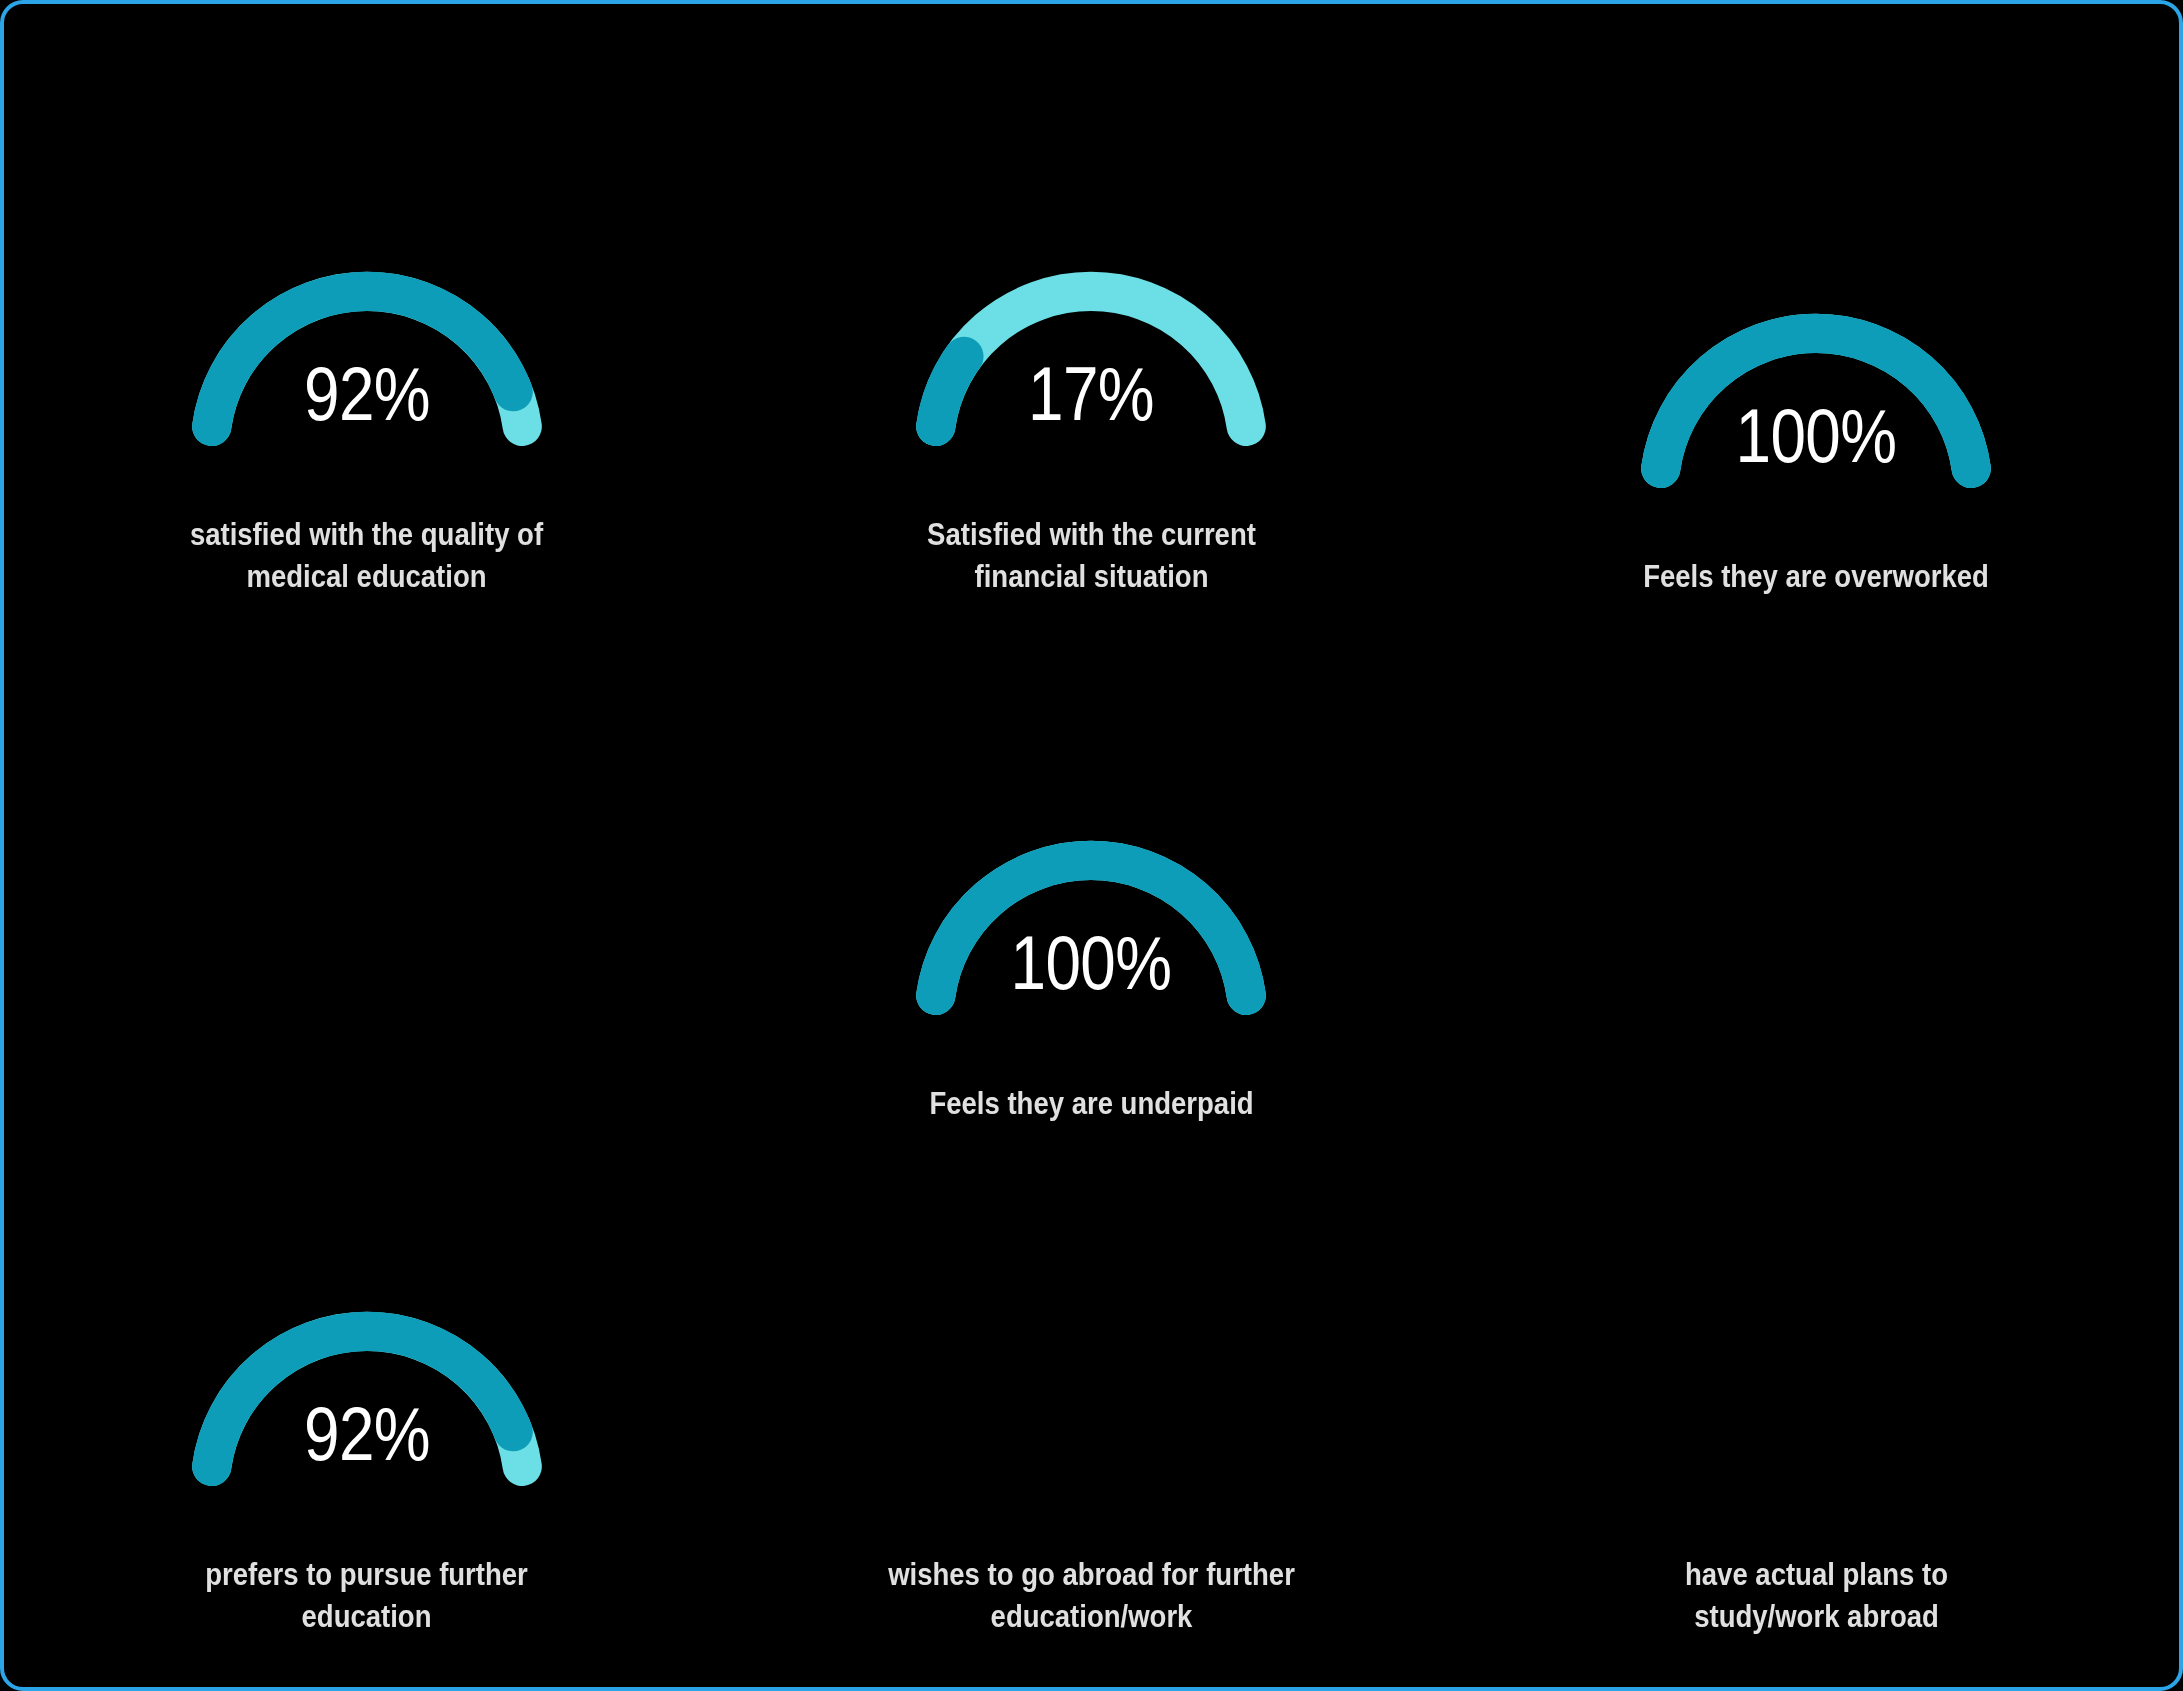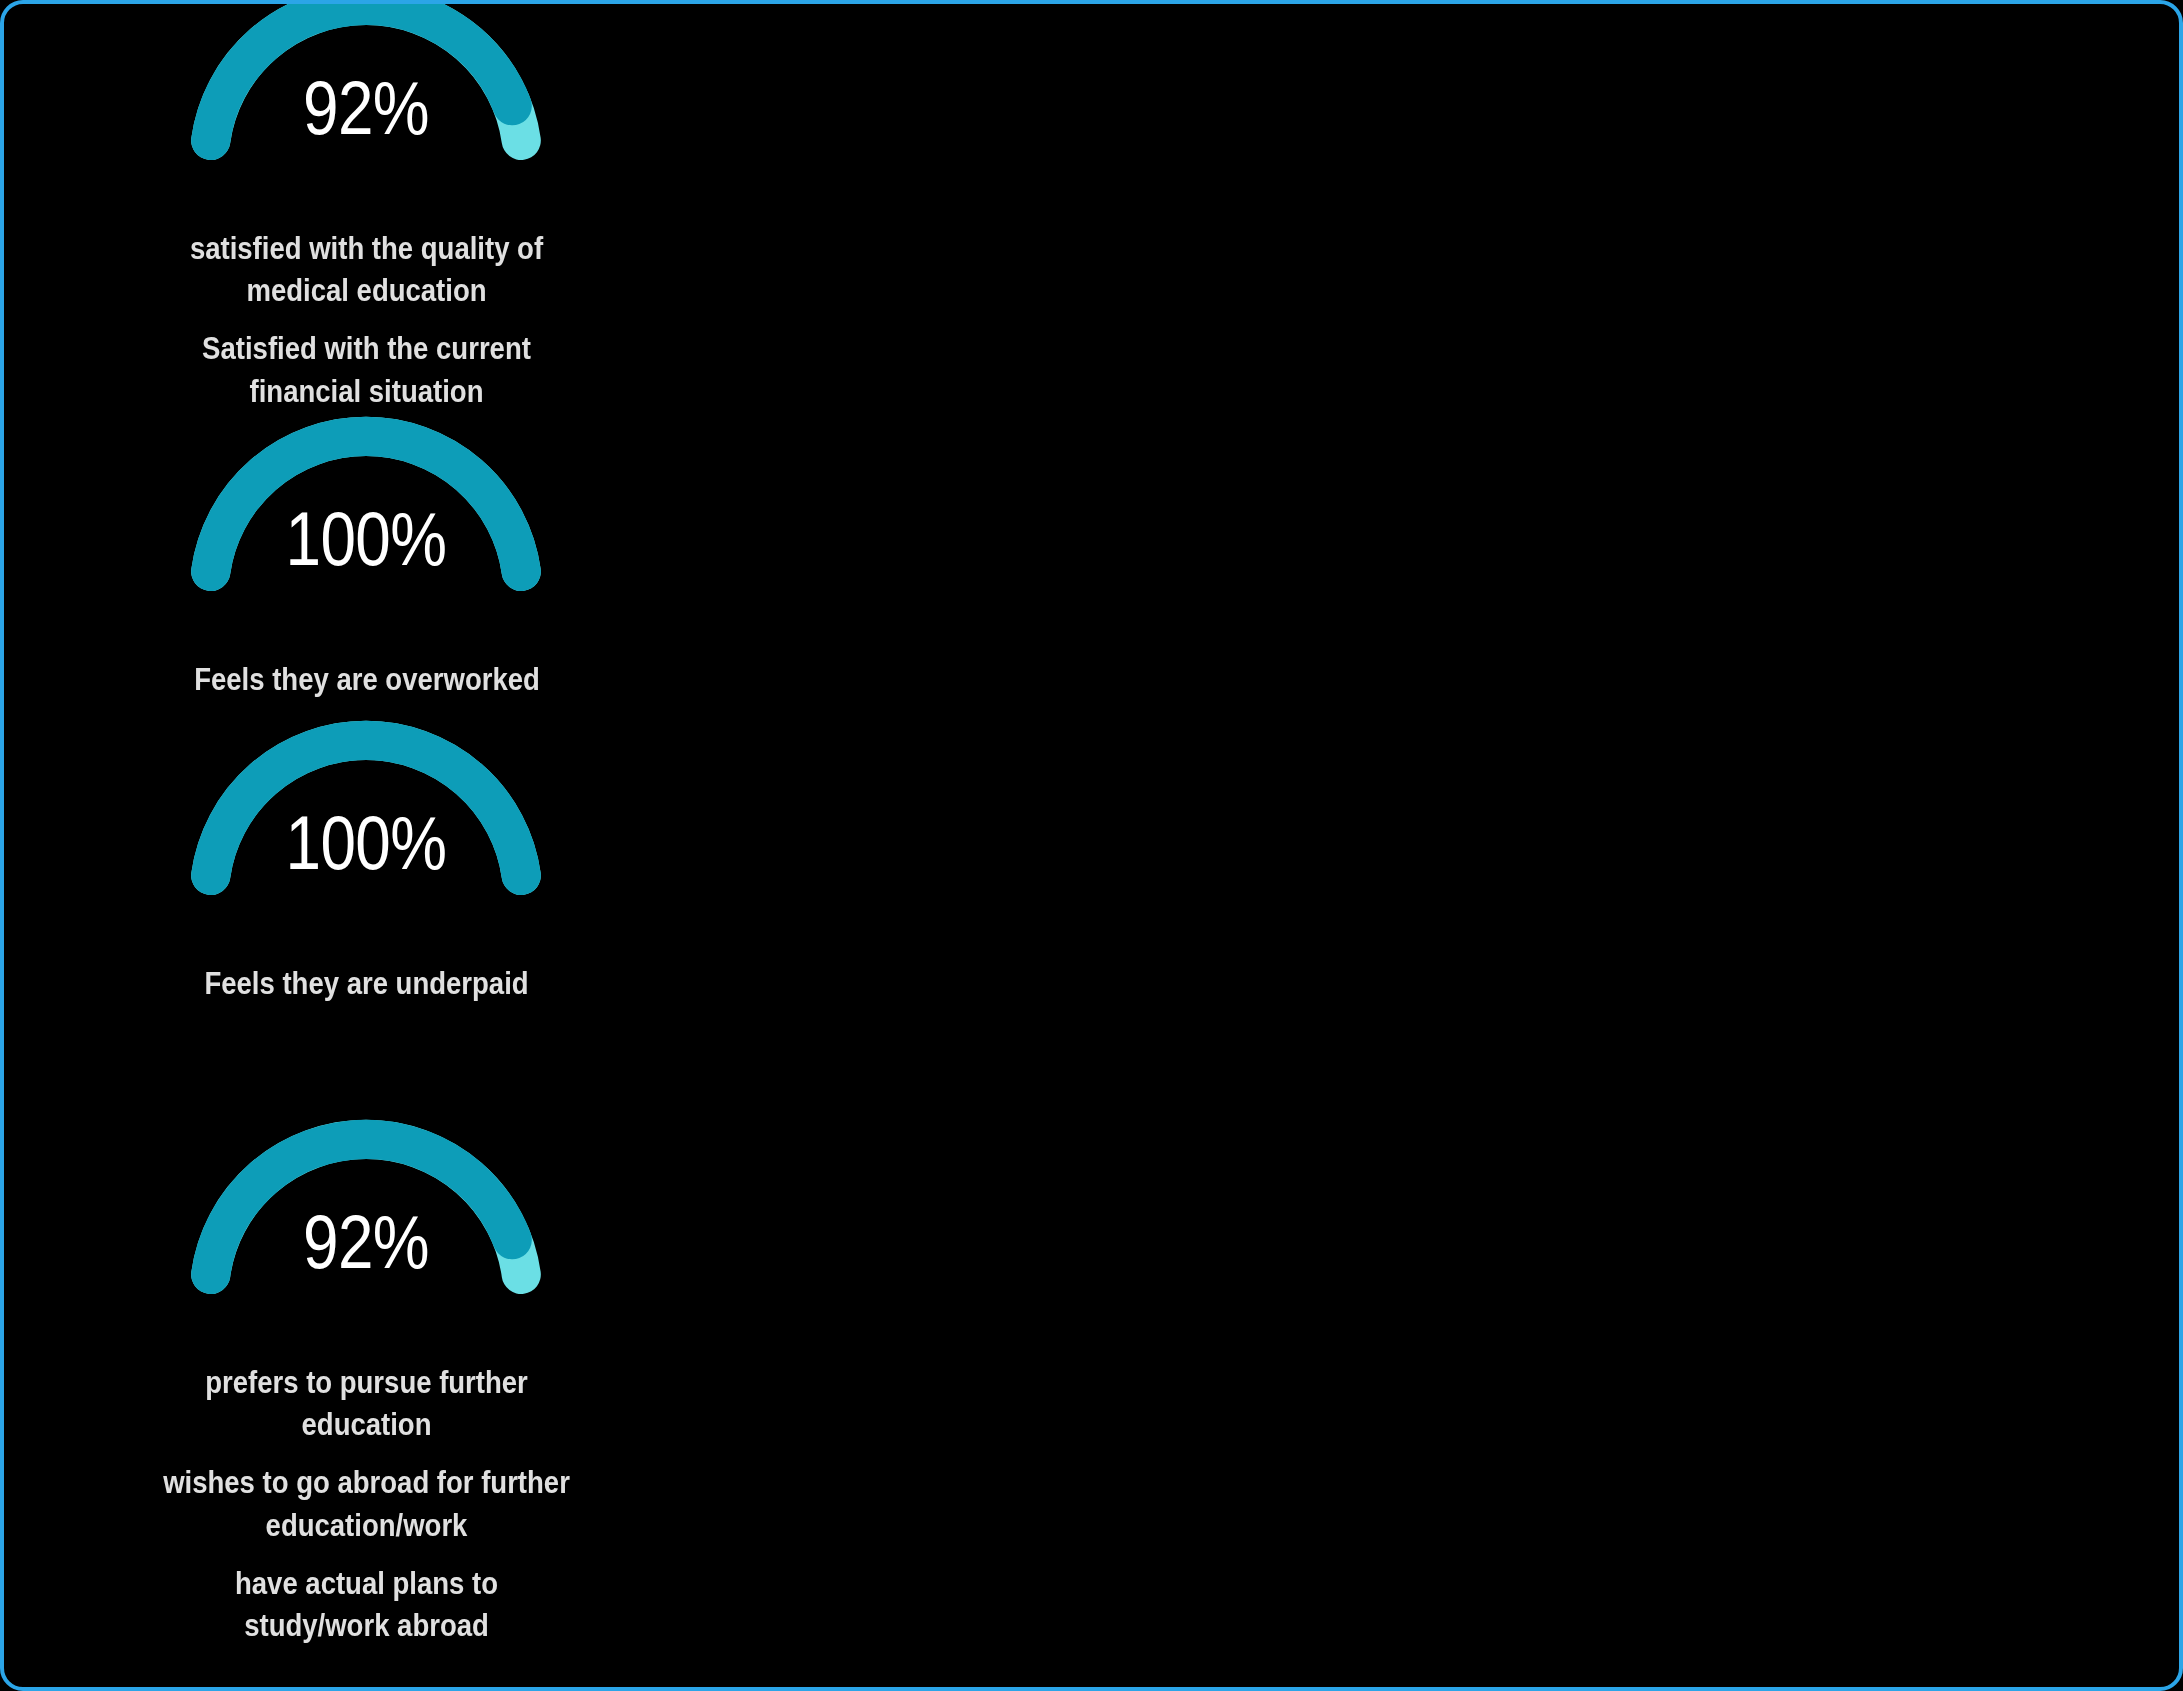--- a/index.html
+++ b/index.html
@@ -32,22 +32,21 @@
     flex-direction: column;
     justify-content: flex-start;
     padding-top: 80px;
     box-sizing: border-box;
   }
 
   .row {
     display: flex;
     width: 100%;
     justify-content: center;
-    align-items: flex-start;
-    flex-direction: column;
+    align-items: flex-end;
   }
   .row-1 { height: 513px; }
   .row-2 { height: 527px; }
   .row-3 { height: 513px; }
 
   .cell {
     width: 33.333%;
     display: flex;
     flex-direction: column;
     align-items: center;
@@ -107,20 +106,27 @@
           <svg class="gauge-svg" viewBox="0 0 660 340">
             <path class="gauge-track" fill="none" stroke-linecap="round" stroke-width="58" d="M 100.26 235.71 A 232 232 0 0 1 559.74 235.71" stroke="#6BDFE5"></path>
             <path class="gauge-progress" fill="none" stroke-linecap="round" stroke-width="58" d="M 100.26 235.71 A 232 232 0 0 1 546.42 184.41" stroke="#0D9DB8"></path>
           </svg>
           <div class="gauge-value">92%</div>
         </div>
         <div class="gauge-label">satisfied with the quality of medical education</div>
       </div>
 
       <div class="cell">
+        <div class="gauge-wrap">
+          <svg class="gauge-svg" viewBox="0 0 660 340">
+            <path class="gauge-track" fill="none" stroke-linecap="round" stroke-width="58" d="M 100.26 235.71 A 232 232 0 0 1 559.74 235.71" stroke="#6BDFE5"></path>
+            <path class="gauge-progress" fill="none" stroke-linecap="round" stroke-width="58" d="M 100.26 235.71 A 232 232 0 0 1 142.02 132.03" stroke="#0D9DB8"></path>
+          </svg>
+          <div class="gauge-value">17%</div>
+        </div>
         <div class="gauge-label">Satisfied with the current financial situation</div>
       </div>
 
       <div class="cell">
         <div class="gauge-wrap">
           <svg class="gauge-svg" viewBox="0 0 660 340">
             <path class="gauge-track" fill="none" stroke-linecap="round" stroke-width="58" d="M 100.26 235.71 A 232 232 0 0 1 559.74 235.71" stroke="#6BDFE5"></path>
             <path class="gauge-progress" fill="none" stroke-linecap="round" stroke-width="58" d="M 100.26 235.71 A 232 232 0 0 1 559.74 235.71" stroke="#0D9DB8"></path>
           </svg>
           <div class="gauge-value">100%</div>

